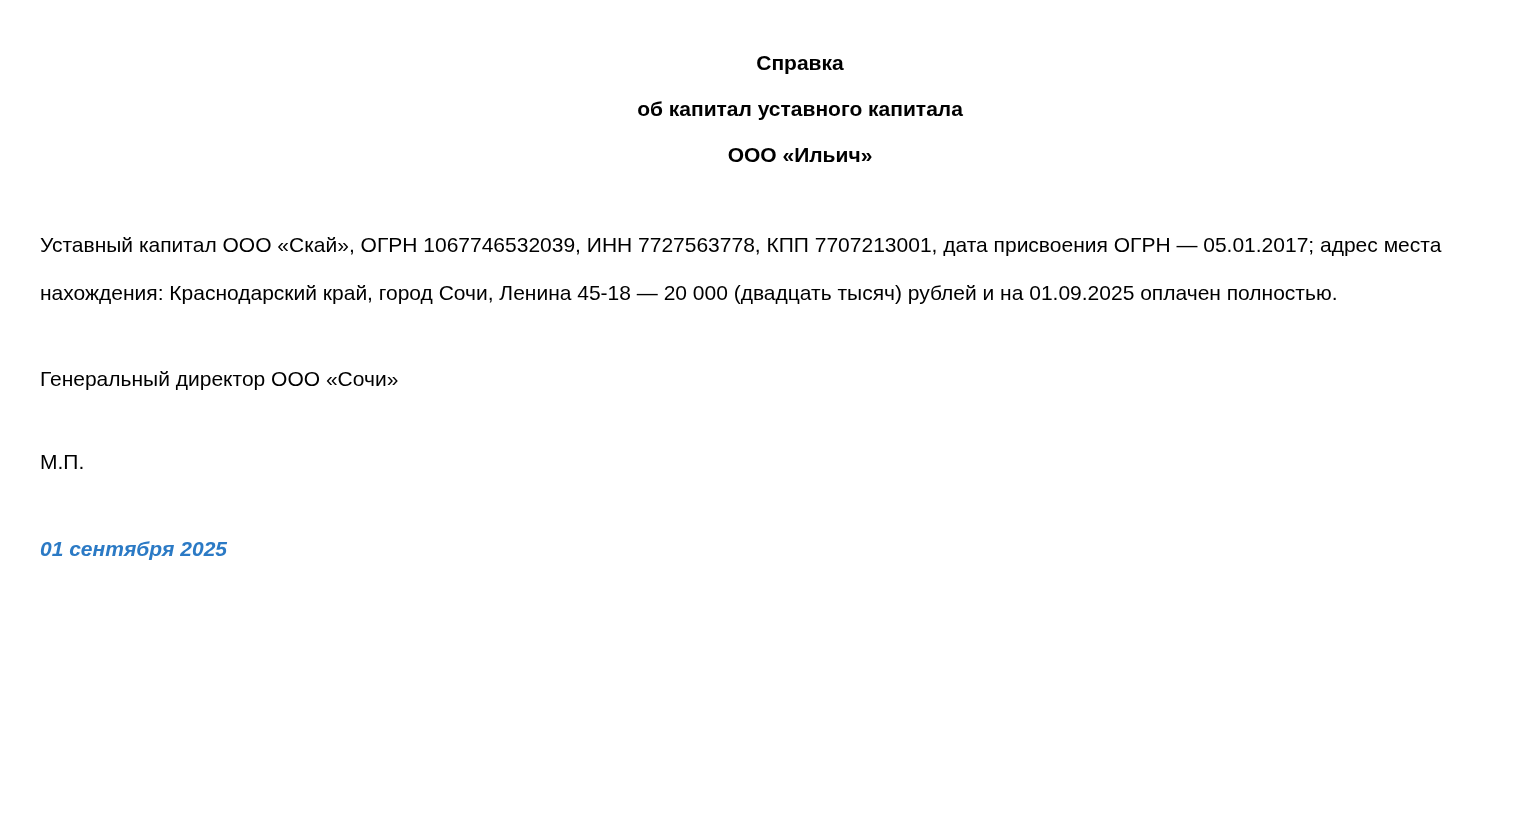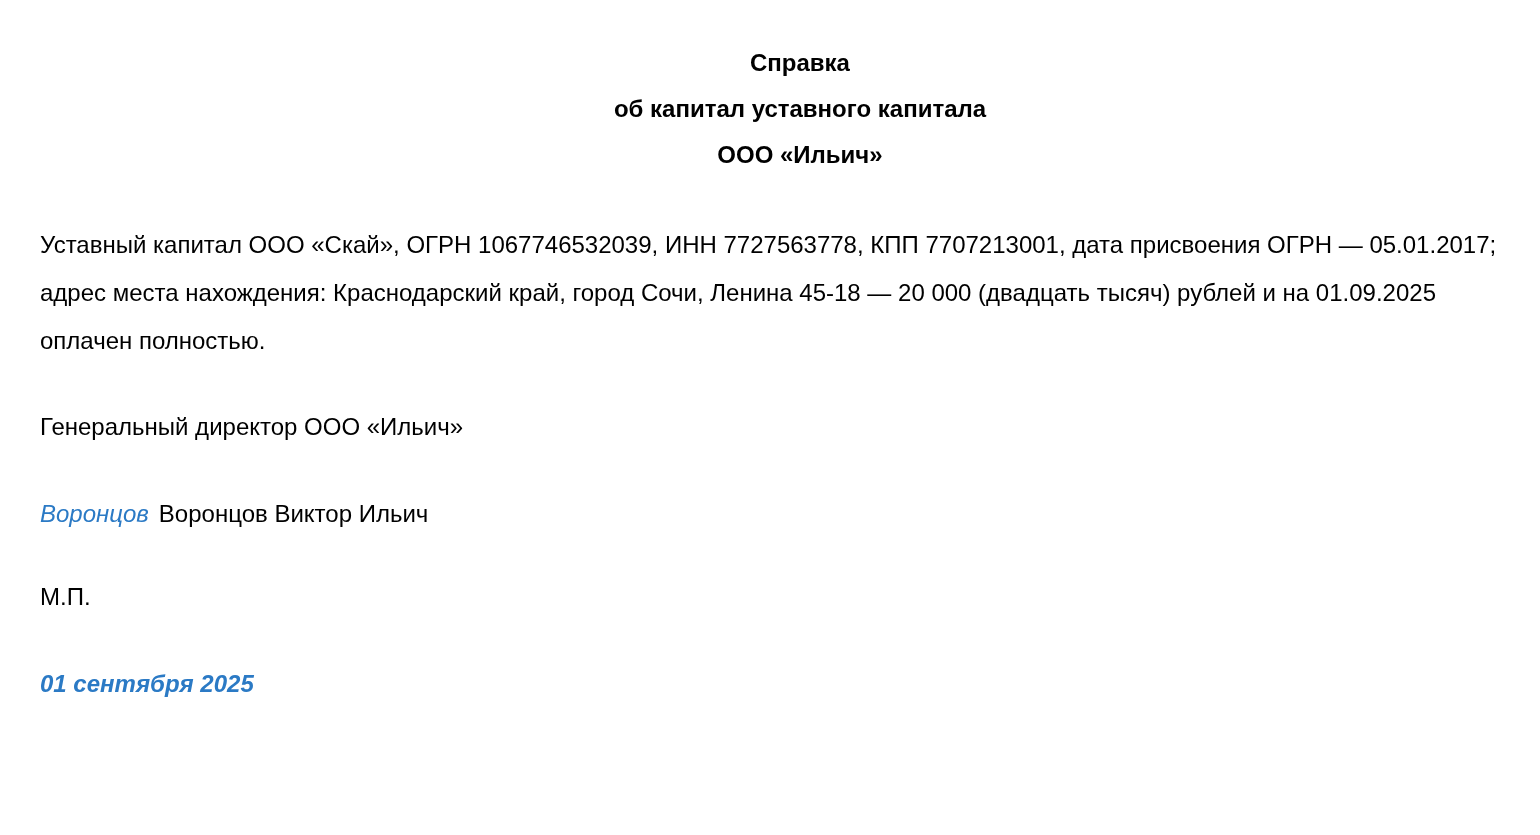--- a/index.html
+++ b/index.html
@@ -8,21 +8,21 @@
     background: #ffffff;
   }
   .page {
     width: 1540px;
     height: 835px;
     box-sizing: border-box;
     padding: 40px 40px 0 40px;
     background: var(--background, #ffffff);
     color: var(--text, #000000);
     font-family: "Liberation Sans", "DejaVu Sans", sans-serif;
-    font-size: 24px;
+    font-size: 21px;
     overflow: hidden;
   }
   .title {
     text-align: center;
     font-weight: bold;
     line-height: 46px;
     padding-left: 60px; 
   }
   .body-paragraph {
     margin: 43px 0 0 0;
@@ -60,23 +60,20 @@
 <div class="page">
 
   <div class="title">
     <div>Справка</div>
     <div>об капитал уставного капитала</div>
     <div>ООО «Ильич»</div>
   </div>
 
   <p class="body-paragraph">Уставный капитал ООО «Скай», ОГРН 1067746532039, ИНН 7727563778, КПП 7707213001, дата присвоения ОГРН — 05.01.2017; адрес места нахождения: Краснодарский край, город Сочи, Ленина 45-18 — 20 000 (двадцать тысяч) рублей и на 01.09.2025 оплачен полностью.</p>
 
-  <p class="director-line">Генеральный директор ООО «Ильич»</p>
+  <p class="director-line">Генеральный директор ООО «Сочи»</p>
 
-  <p class="signature-row">
-    <span class="facsimile">Воронцов</span><span>Воронцов Виктор Ильич</span>
-  </p>
 
   <p class="seal-mark">М.П.</p>
 
   <p class="date-line">01 сентября 2025</p>
 
 </div>
 
 </body></html>

